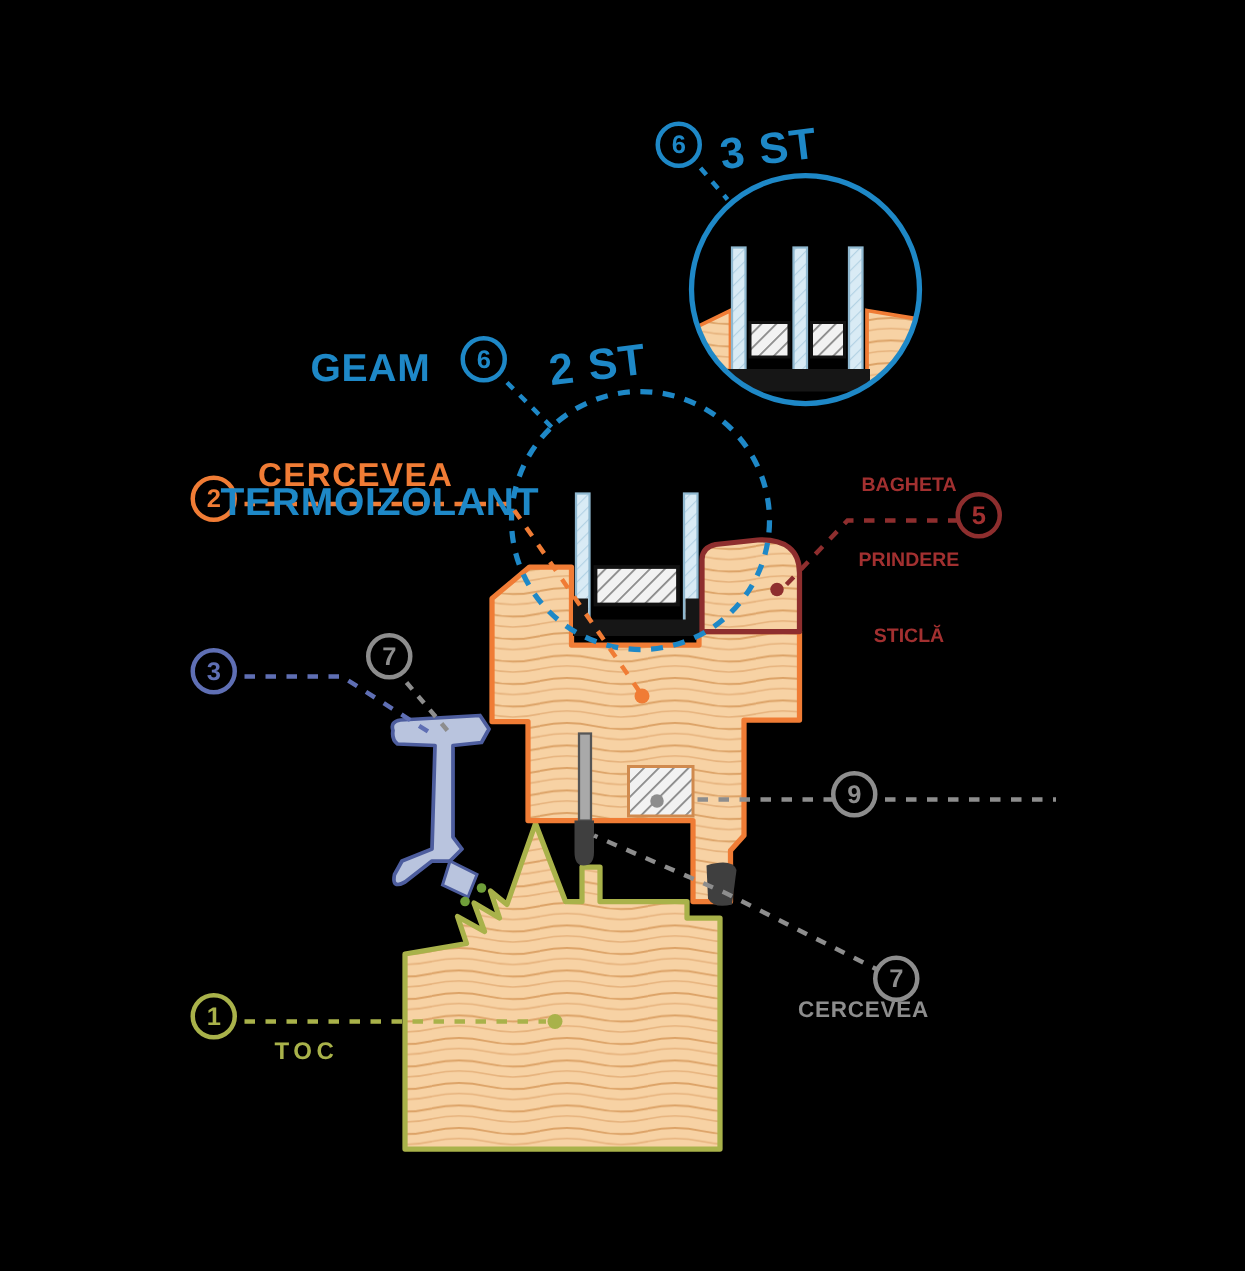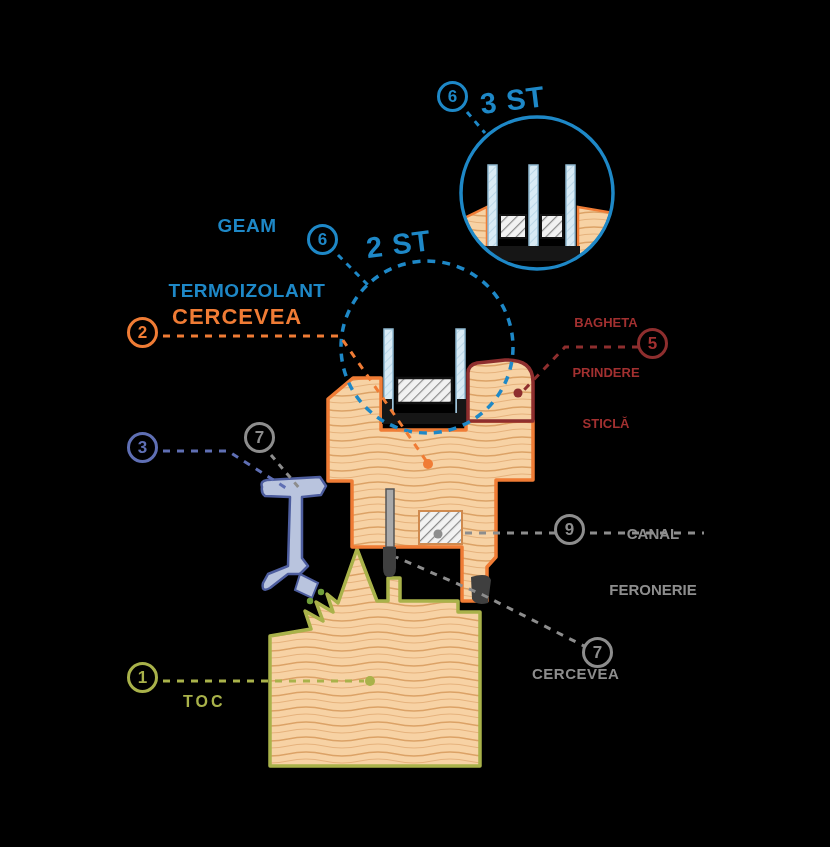--- a/index.html
+++ b/index.html
@@ -13,21 +13,21 @@
     font-weight:bold; font-size:17px;
   }
   .lbl { position:absolute; font-weight:bold; white-space:pre; }
   .c-blue   { color:#1e88c7; border-color:#1e88c7; }
   .c-orange { color:#f07c35; border-color:#f07c35; }
   .c-red    { color:#a23030; border-color:#8e2e2e; }
   .c-purple { color:#5f6fb4; border-color:#5f6fb4; }
   .c-gray   { color:#8d8d8d; border-color:#8d8d8d; }
   .c-olive  { color:#a9b24a; border-color:#a9b24a; }
   .st-big { font-size:29px; transform:rotate(-7deg); letter-spacing:1px; }
-  .geam { left:147px; top:172px; width:200px; text-align:center; font-size:19px; line-height:1.14; letter-spacing:.5px; }
+  .geam { left:147px; top:172px; width:200px; text-align:center; font-size:26px; line-height:1.14; letter-spacing:.5px; }
   .cercevea { left:172px; top:304px; font-size:22px; letter-spacing:1px; }
   .bagheta { left:556px; top:281px; width:100px; text-align:center; font-size:13px; line-height:1.3; }
   .lacrimar { left:136px; top:480px; font-size:13px; line-height:1.32; }
   .canal { left:597px; top:487px; width:112px; text-align:center; font-size:15px; line-height:1.25; }
   .garnituri { left:532px; top:665px; font-size:15px; letter-spacing:.5px; }
   .toc { left:183px; top:693px; font-size:16px; letter-spacing:3px; }
 </style>
 </head>
 <body>
 
@@ -131,22 +131,18 @@
 
   <div class="lbl c-red bagheta">
     <div>BAGHETA</div>
     <div>PRINDERE</div>
     <div>STICLĂ</div>
   </div>
 
   <div class="lbl c-orange cercevea">CERCEVEA</div>
 
 
-  <div class="lbl c-gray canal">
-    <div>CANAL</div>
-    <div>FERONERIE</div>
-  </div>
 
   <div class="lbl c-gray garnituri">CERCEVEA</div>
 
   <div class="lbl c-olive toc">TOC</div>
 
 </div>
 
 </body></html>

